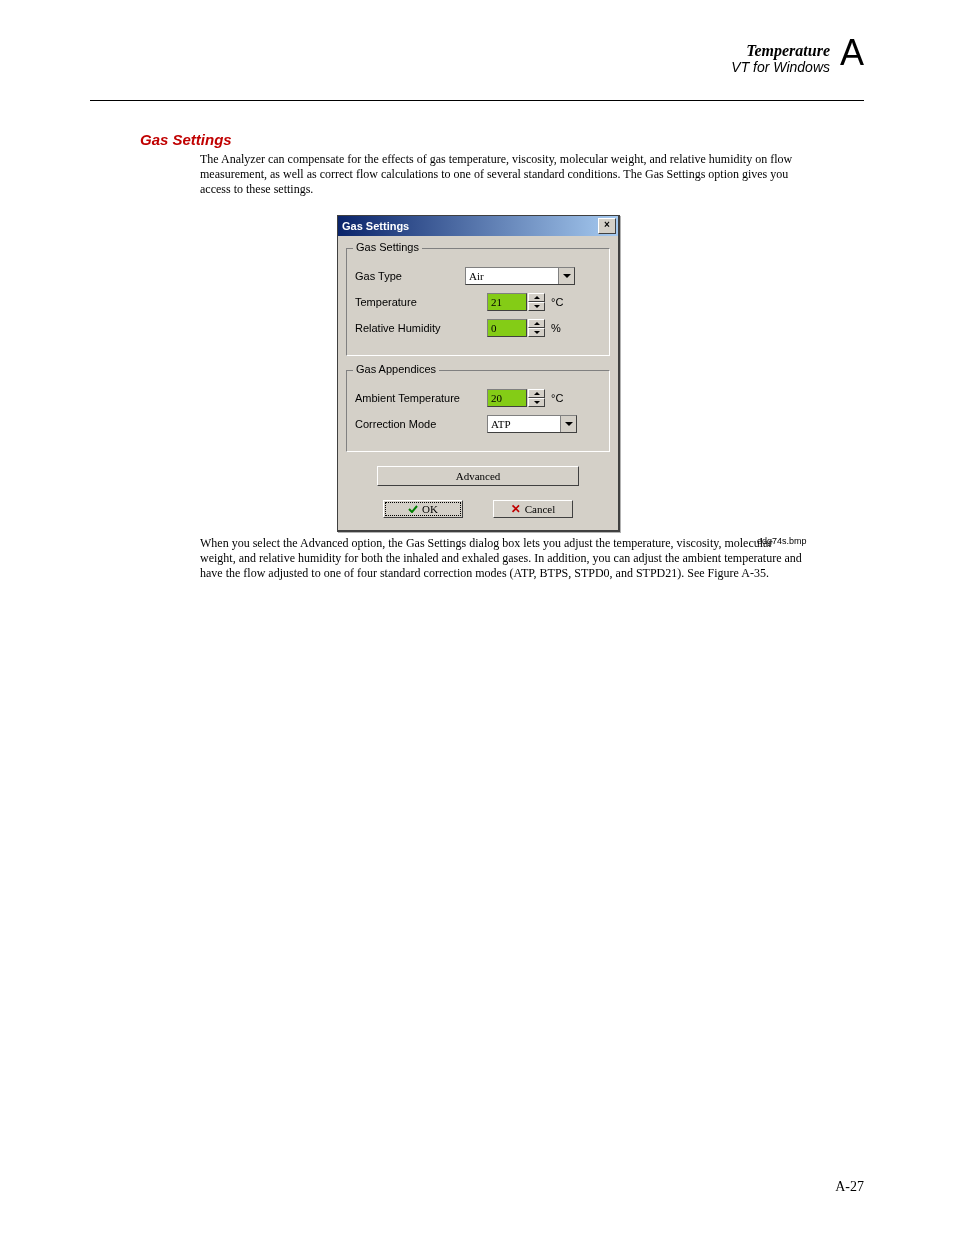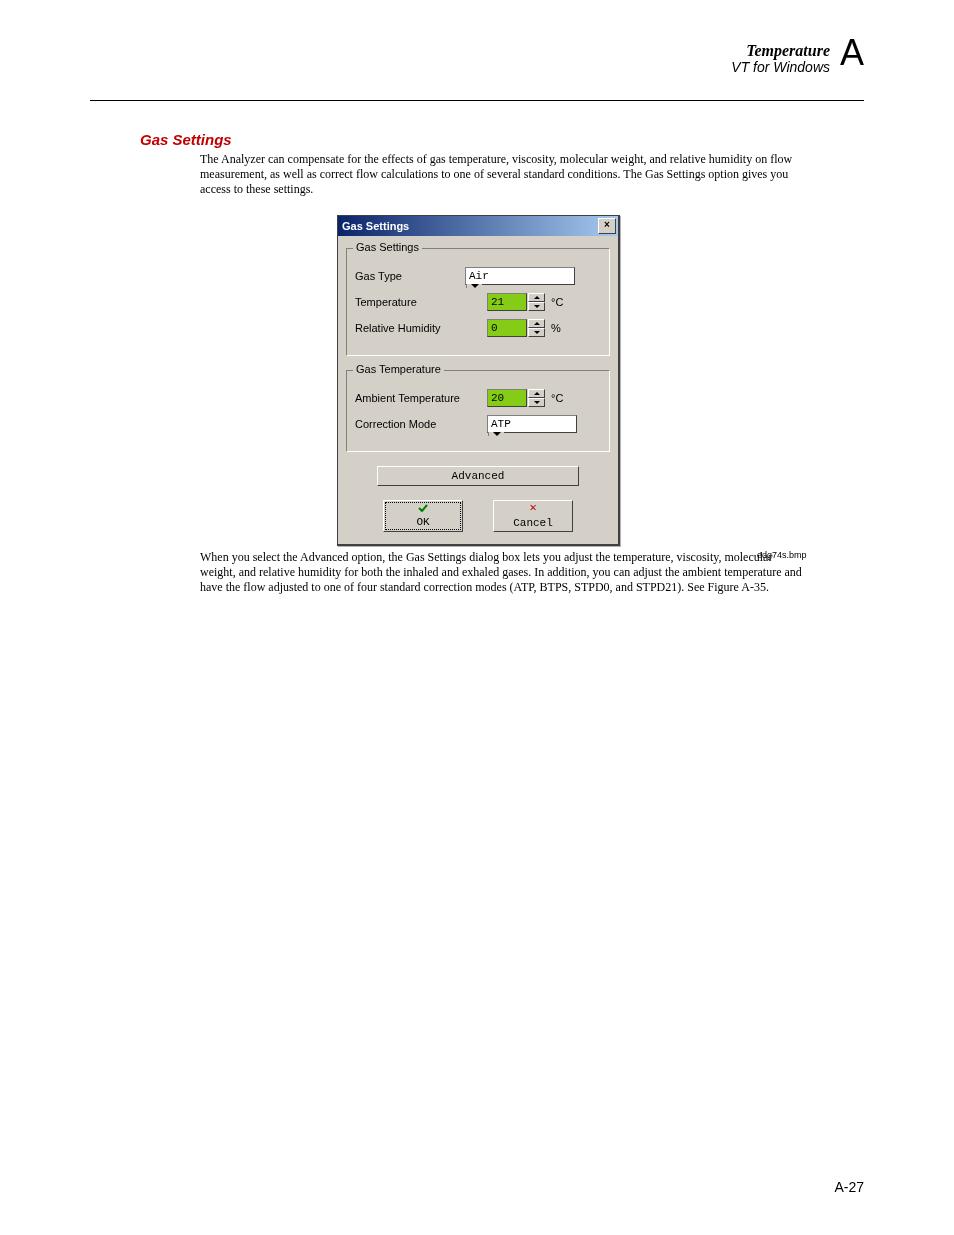--- a/index.html
+++ b/index.html
@@ -138,23 +138,22 @@
     align-items: center;
     margin: 8px 0;
   }
   .flabel {
     width: 120px;
     font-size: 11px;
   }
   .flabel.narrow { width: 110px; }
   .flabel.wide { width: 132px; }
   .combo, .spin-input, .btn, .wide-btn {
-    font-family: Liberation Mono, monospace;
+    font-family: Liberation Serif, serif;
     font-size: 11px;
-    flex-direction: column;
   }
   .combo {
     display: flex;
     align-items: stretch;
     width: 110px;
     height: 18px;
     background: #fff;
     border: 1px solid #404040;
     border-top-color: #808080;
     border-left-color: #808080;
@@ -269,21 +268,21 @@
     font-family: Arial, Helvetica, sans-serif;
     font-size: 12px;
     font-weight: bold;
     text-align: center;
     margin: 10px 0 18px 0;
   }
   .page-num {
     position: absolute;
     right: 90px;
     bottom: 40px;
-    font-family: Liberation Sans, sans-serif;
+    font-family: Liberation Serif, serif;
     font-size: 14px;
   }
 </style>
 </head>
 <body>
 
 <div class="page">
 
   <div class="header-block">
     <div class="header-text">
@@ -352,21 +351,21 @@
                 <div class="spin-btn">
                     <div class="tri-down-sm"></div>
                   </div>
               </div>
             </div>
             <span class="unit">%</span>
           </div>
         </div>
 
         <div class="groupbox">
-          <span class="legend">Gas Temperature</span>
+          <span class="legend">Gas Appendices</span>
 
           <div class="frow">
             <span class="flabel wide">Ambient Temperature</span>
             <div class="spin">
               <div class="spin-input">20</div>
               <div class="spin-btns">
                 <div class="spin-btn">
                     <div class="tri-up"></div>
                   </div>
                 <div class="spin-btn">

